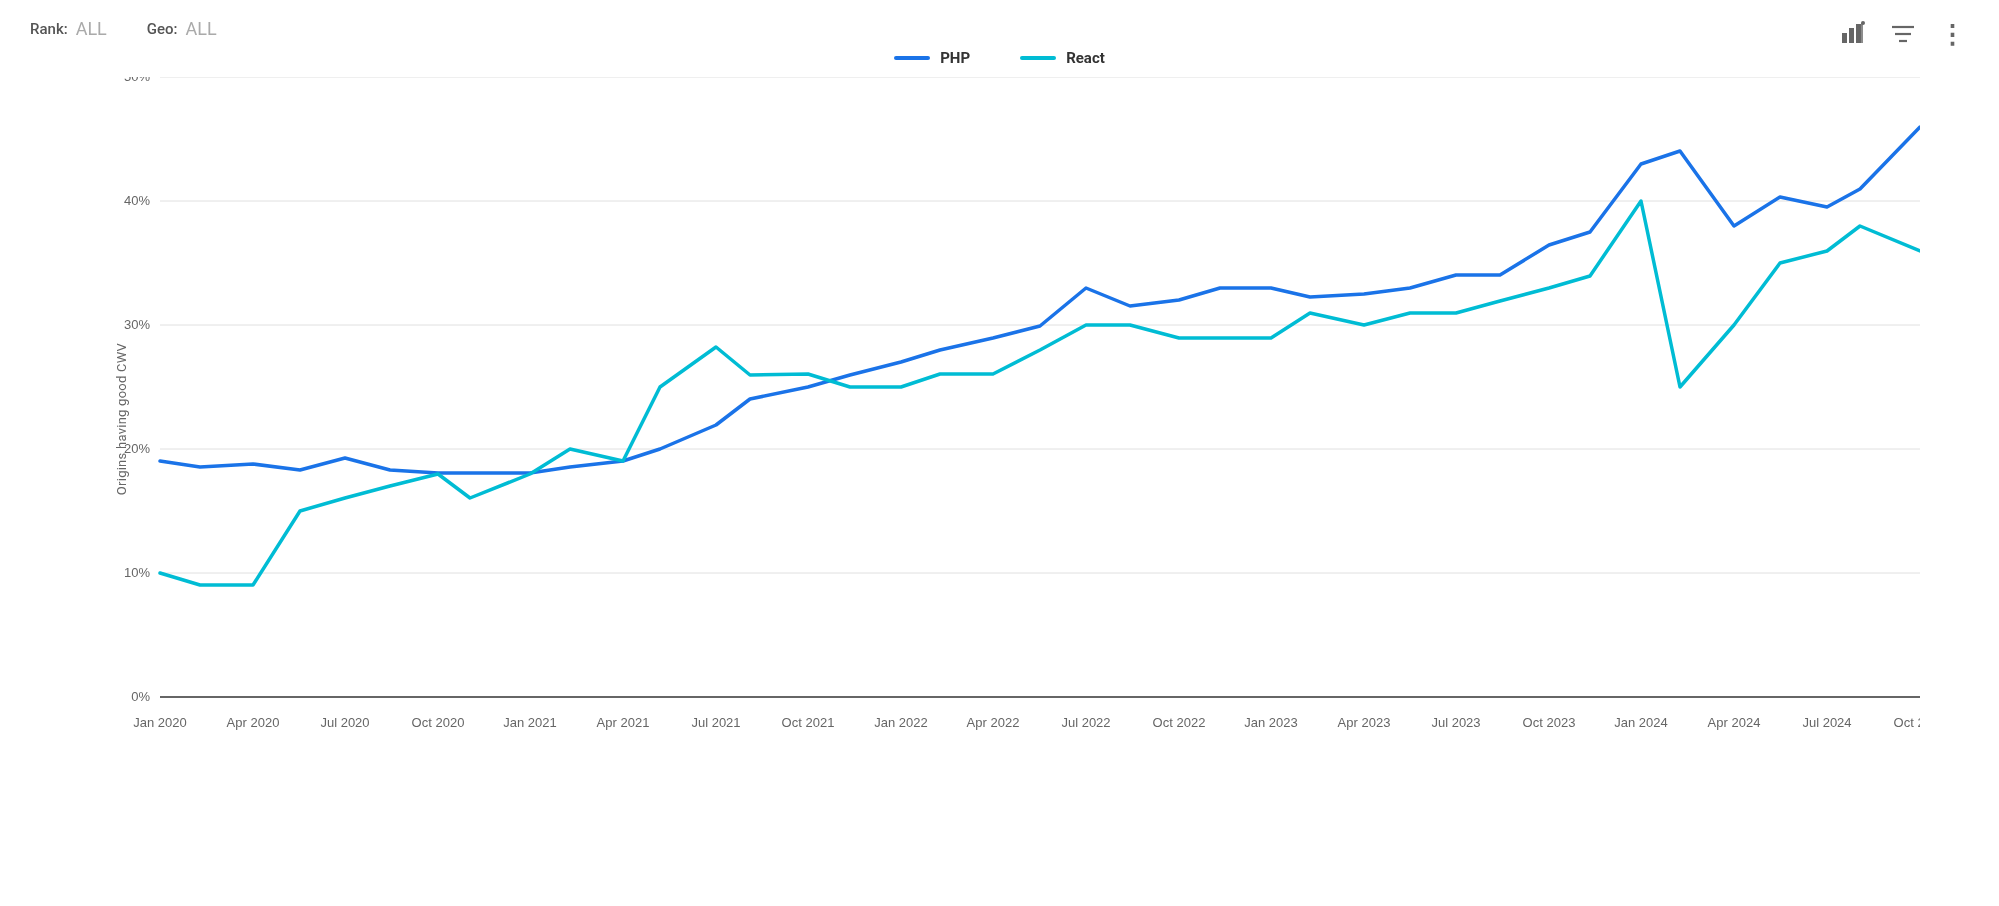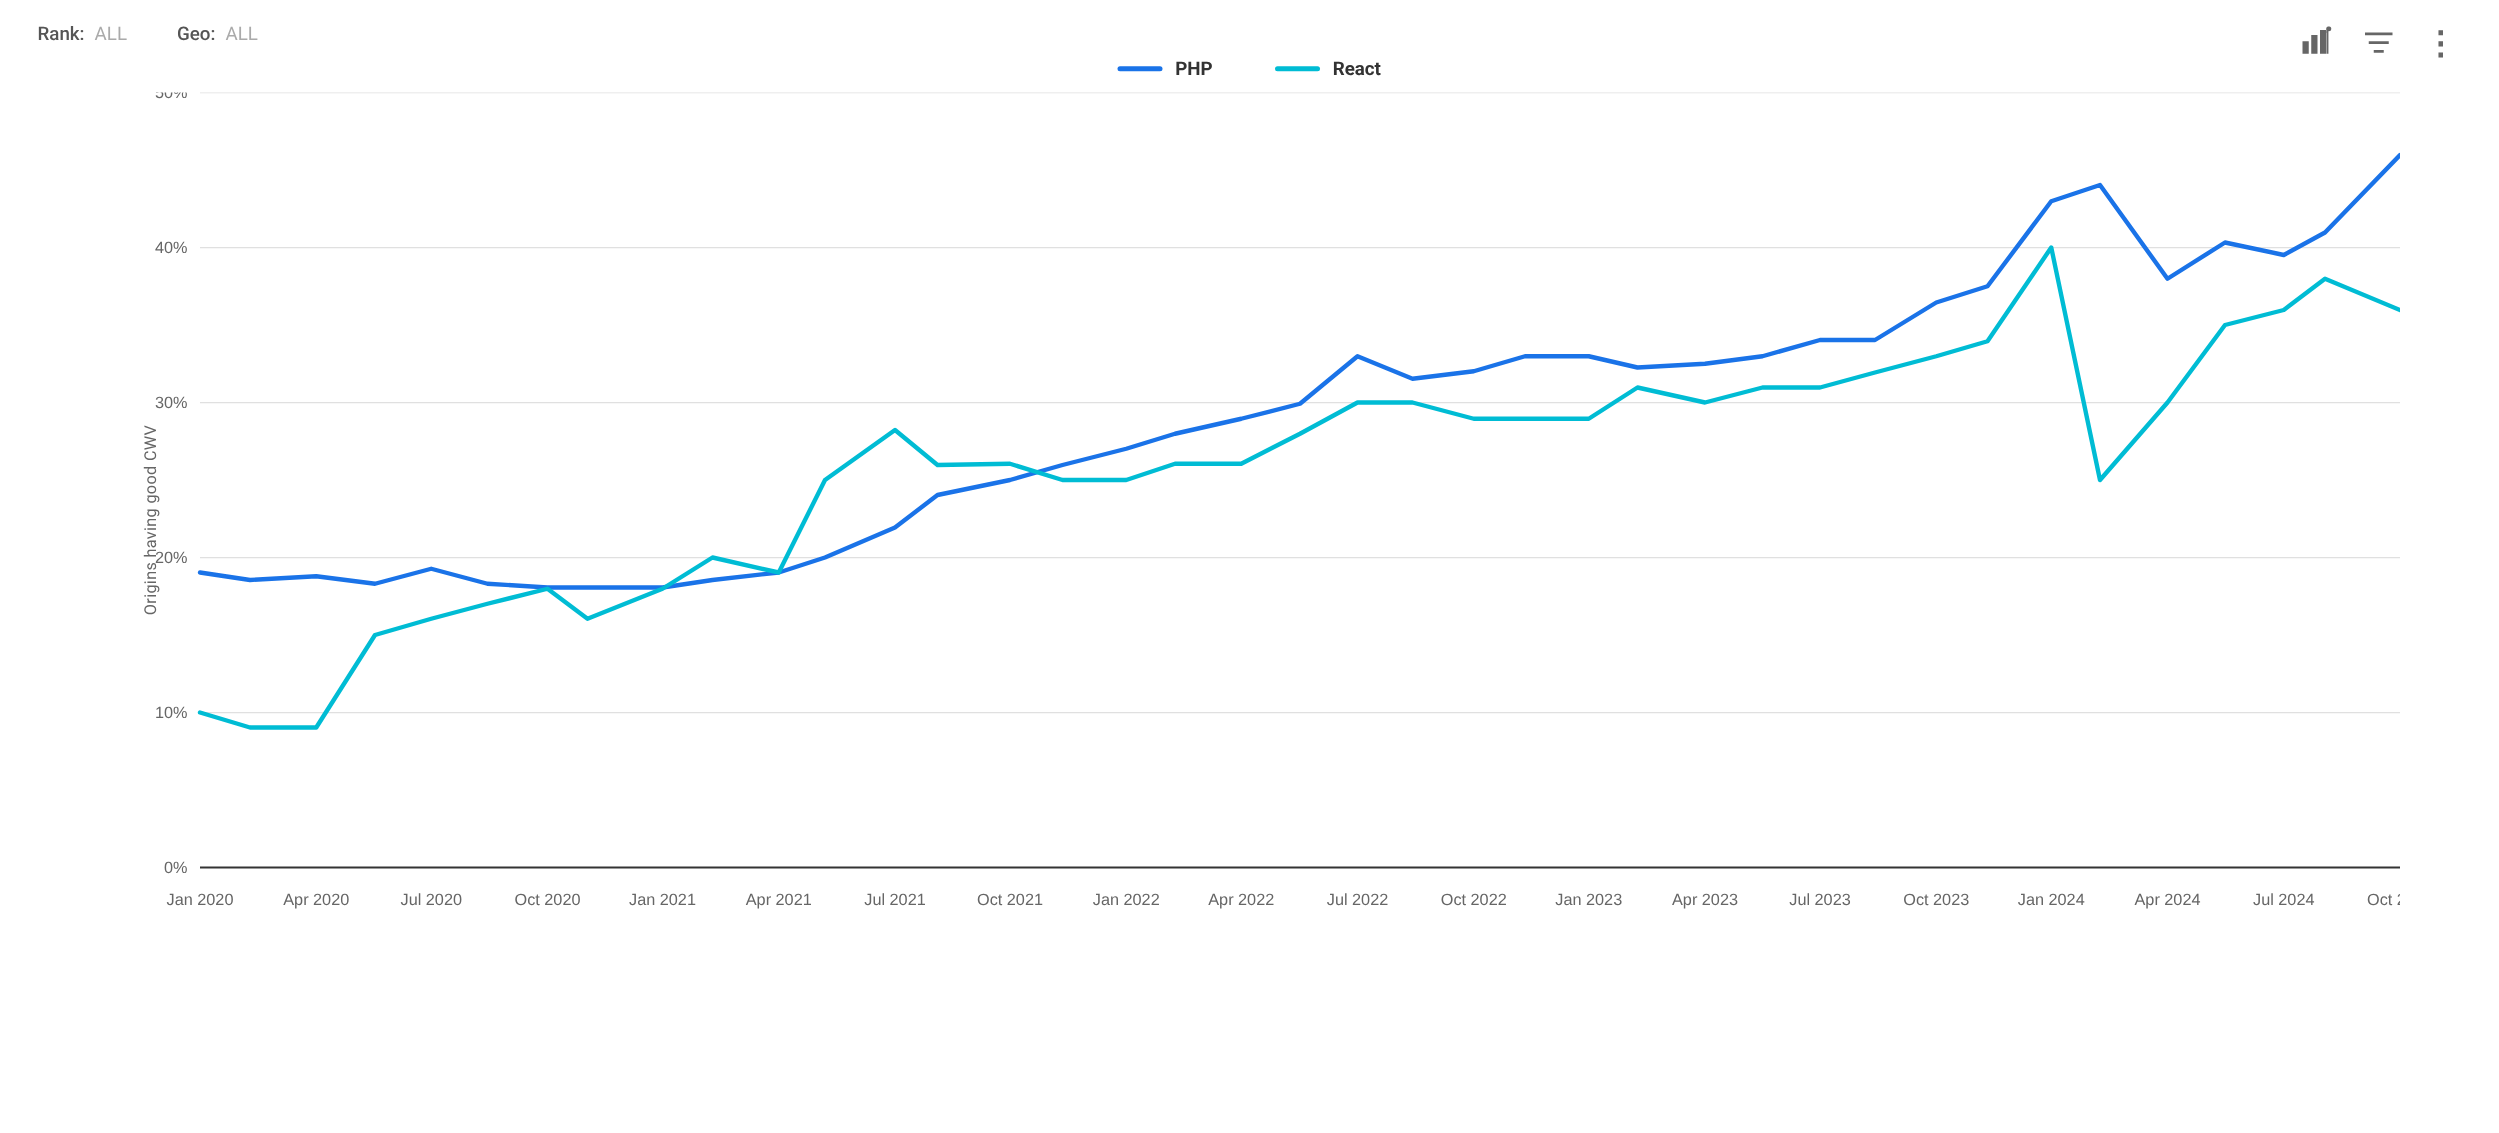--- a/index.html
+++ b/index.html
@@ -31,21 +31,21 @@
       display: flex;
       align-items: center;
       gap: 8px;
     }
     .toolbar-label {
       font-size: 15px;
       color: #555;
       font-weight: 500;
     }
     .toolbar-value {
-      font-size: 15px;
+      font-size: 18px;
       color: #aaa;
       font-weight: 400;
     }
     .toolbar-right {
       position: absolute;
       right: 30px;
       top: 18px;
       display: flex;
       align-items: center;
       gap: 18px;

